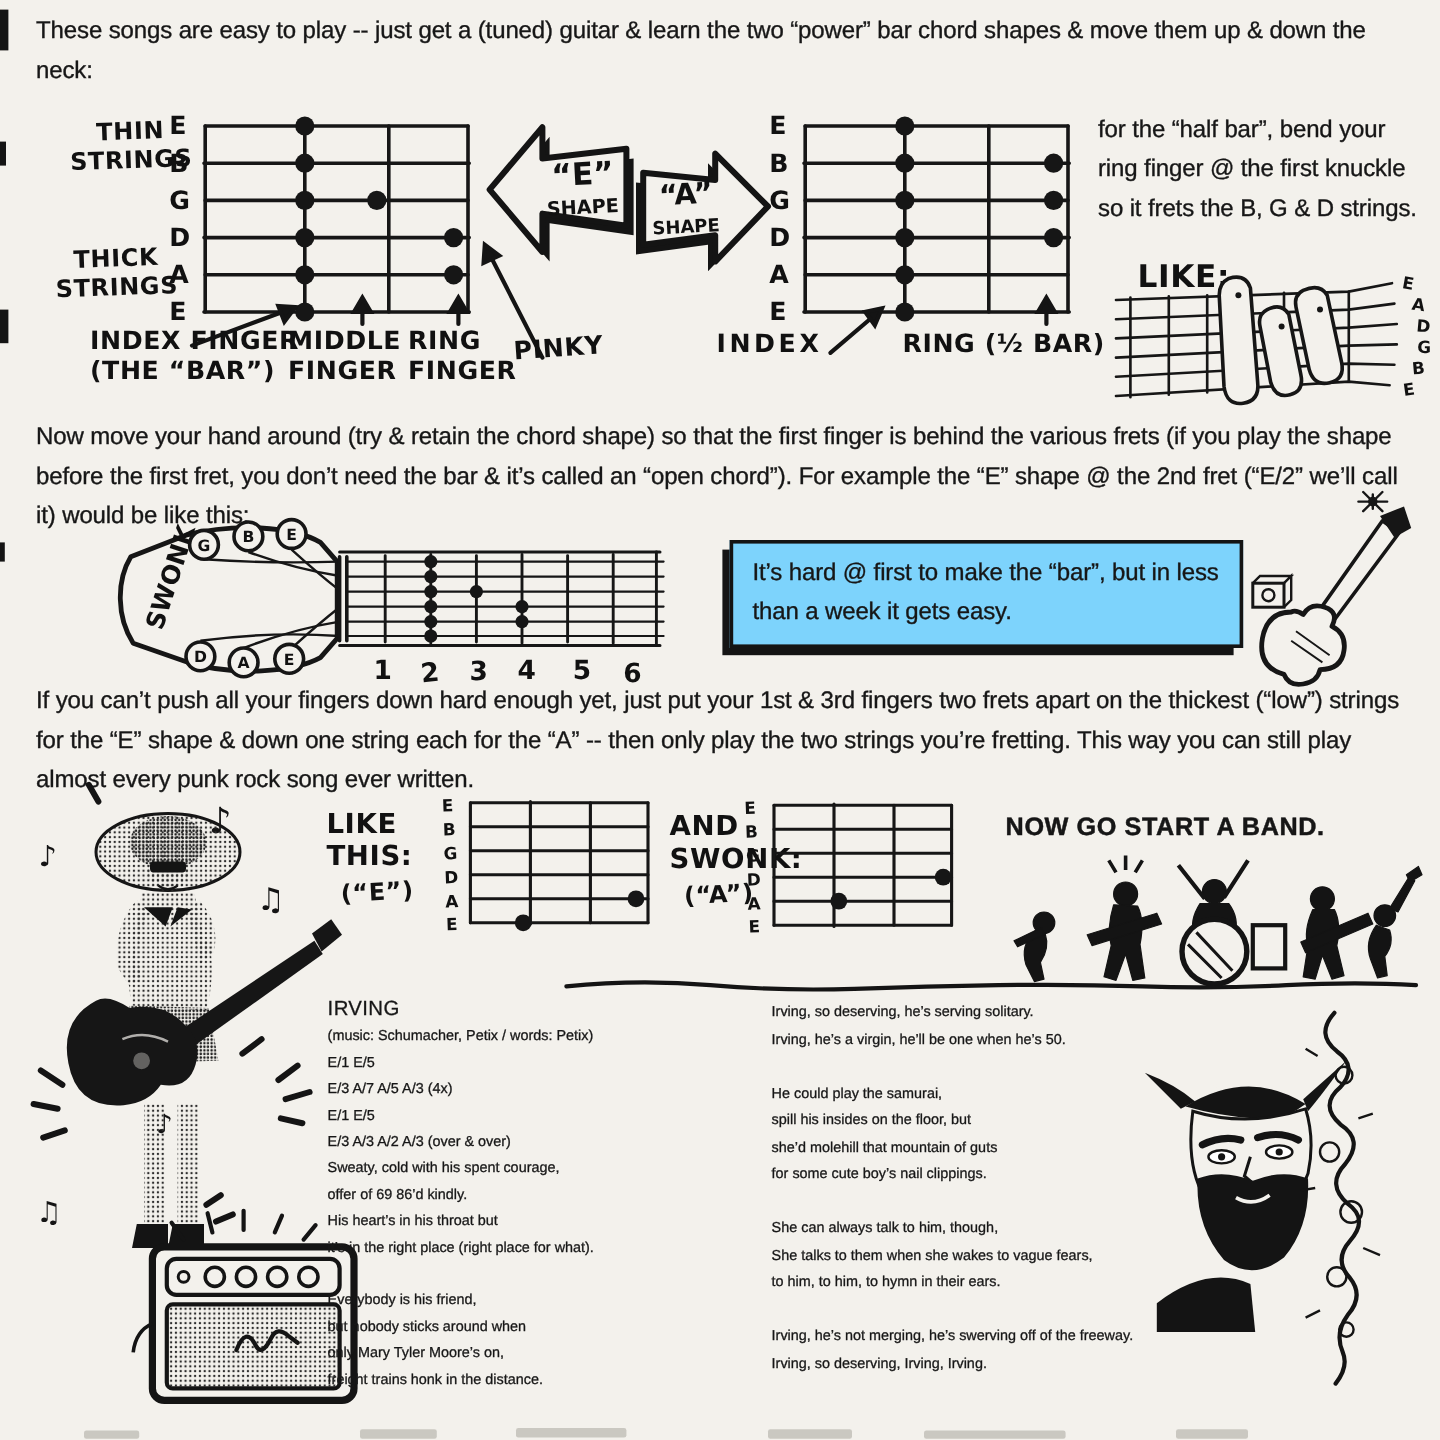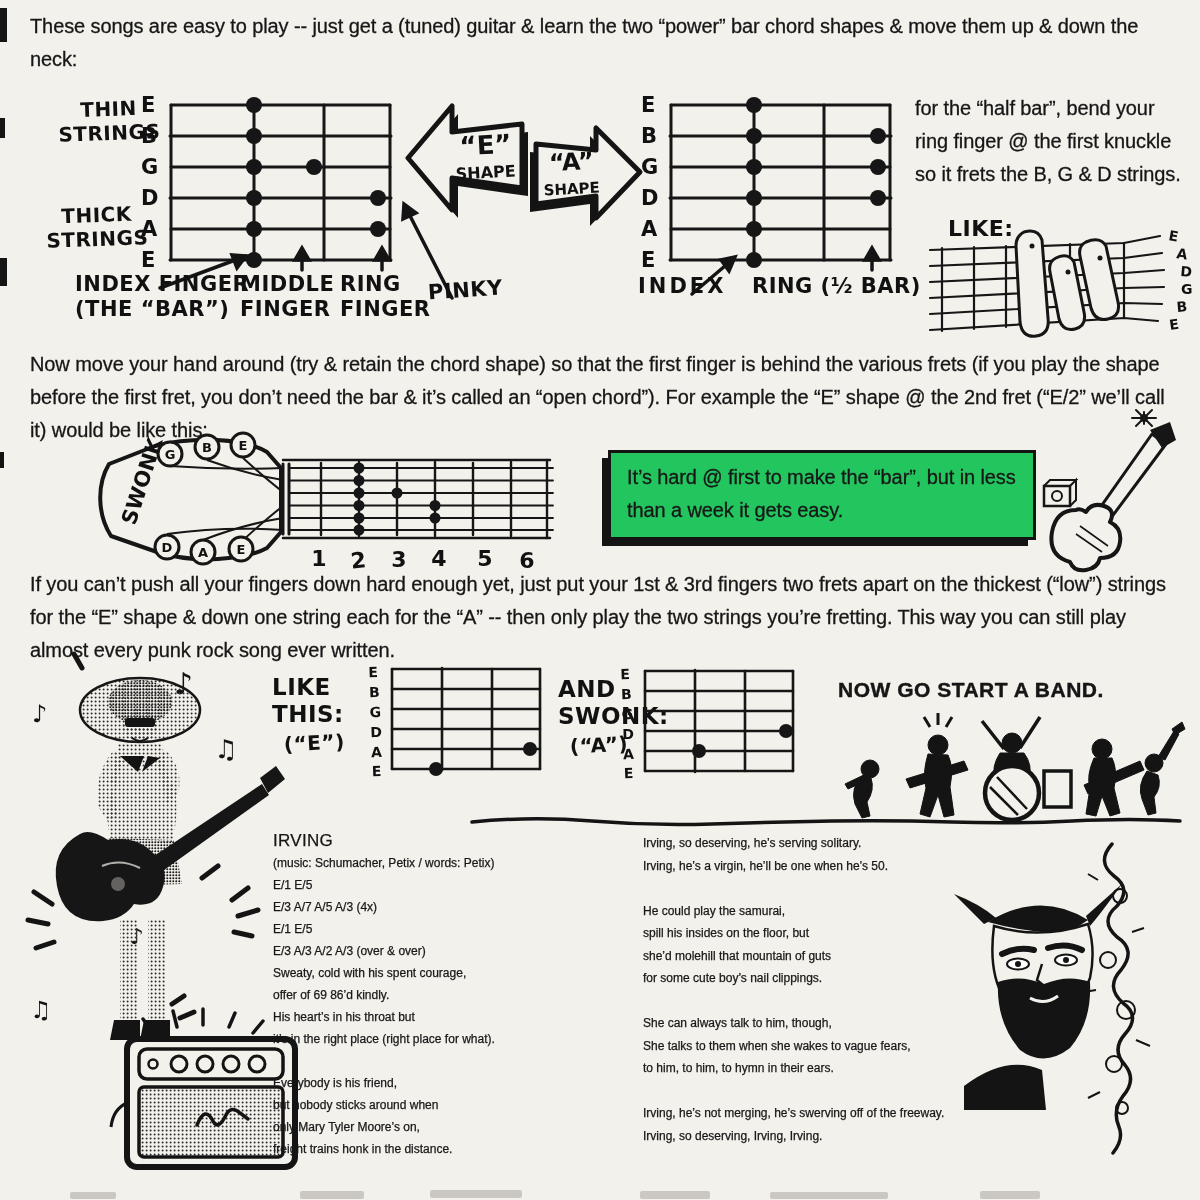--- a/index.html
+++ b/index.html
@@ -10,21 +10,21 @@
   .small{font-size:12px;line-height:22px;-webkit-text-stroke:.25px #1b1b1b;}
   .hand{font-family:"DejaVu Sans",sans-serif;font-weight:bold;color:#111;line-height:1.18;
         letter-spacing:.5px;white-space:pre-line;}
   .bold{font-weight:normal;}
   svg{display:block;overflow:visible;}
   .strL{height:31px;display:flex;align-items:center;font-family:"DejaVu Sans",sans-serif;
         font-weight:bold;font-size:21px;color:#111;}
   .strM{height:19.9px;display:flex;align-items:center;font-family:"DejaVu Sans",sans-serif;
         font-weight:bold;font-size:14px;color:#111;}
   .lyr{min-height:22px;}
-  .tipbox{border:3px solid #141414;box-shadow:-7px 7px 0 -1px #141414;background:#22c55e;
+  .tipbox{border:3px solid #141414;box-shadow:-7px 7px 0 -1px #141414;background:#7dd3fc;
           padding:8px 16px 10px 16px;}
   .mark{background:#141414;}
   .smudge{background:#9a968e;opacity:.45;border-radius:2px;}
 </style>
 </head>
 <body>
 
 <div id="page">
 
   <div class="abs mark" style="left:0;top:8px;width:7px;height:34px"></div>
@@ -124,25 +124,25 @@
     </g>
   </svg>
 
   <div class="abs hand" style="left:75px;top:272px;font-size:21px">INDEX FINGER
 (THE “BAR”)</div>
   <div class="abs hand" style="left:240px;top:272px;font-size:21px">MIDDLE
 FINGER</div>
   <div class="abs hand" style="left:340px;top:272px;font-size:21px">RING
 FINGER</div>
   <div class="abs hand" style="left:428px;top:278px;font-size:21px;transform:rotate(-4deg)">PINKY</div>
-  <div class="abs hand" style="left:638px;top:274px;font-size:21px;letter-spacing:3px">INDEX</div>
+  <div class="abs hand" style="left:597px;top:274px;font-size:21px;letter-spacing:3px">INDEX</div>
   <div class="abs hand" style="left:752px;top:274px;font-size:21px">RING (½ BAR)</div>
 
   <div class="abs typed" style="left:915px;top:92px;width:272px">for the “half bar”, bend your ring finger @ the first knuckle so it frets the B, G &amp; D strings.</div>
-  <div class="abs hand" style="left:948px;top:216px;font-size:22px">LIKE:</div>
+  <div class="abs hand" style="left:948px;top:216px;font-size:26px">LIKE:</div>
   <svg class="abs" style="left:928px;top:230px" width="264" height="112" viewBox="0 0 264 112">
     <g stroke="#161616" stroke-width="2.2" fill="none" stroke-linecap="round">
       <path d="M2,20 L196,13 L232,6"></path>
         <path d="M2,36 L196,28 L234,23"></path>
       <path d="M2,52 L196,43 L236,40"></path>
         <path d="M2,68 L196,58 L236,57"></path>
       <path d="M2,84 L196,73 L234,74"></path>
         <path d="M2,100 L196,88 L230,91"></path>
       <path d="M14,18 V101 M46,17 V99 M78,16 V97 M110,15 V94 M142,14 V91 M174,13 V89 M196,13 V88"></path>
     </g>

